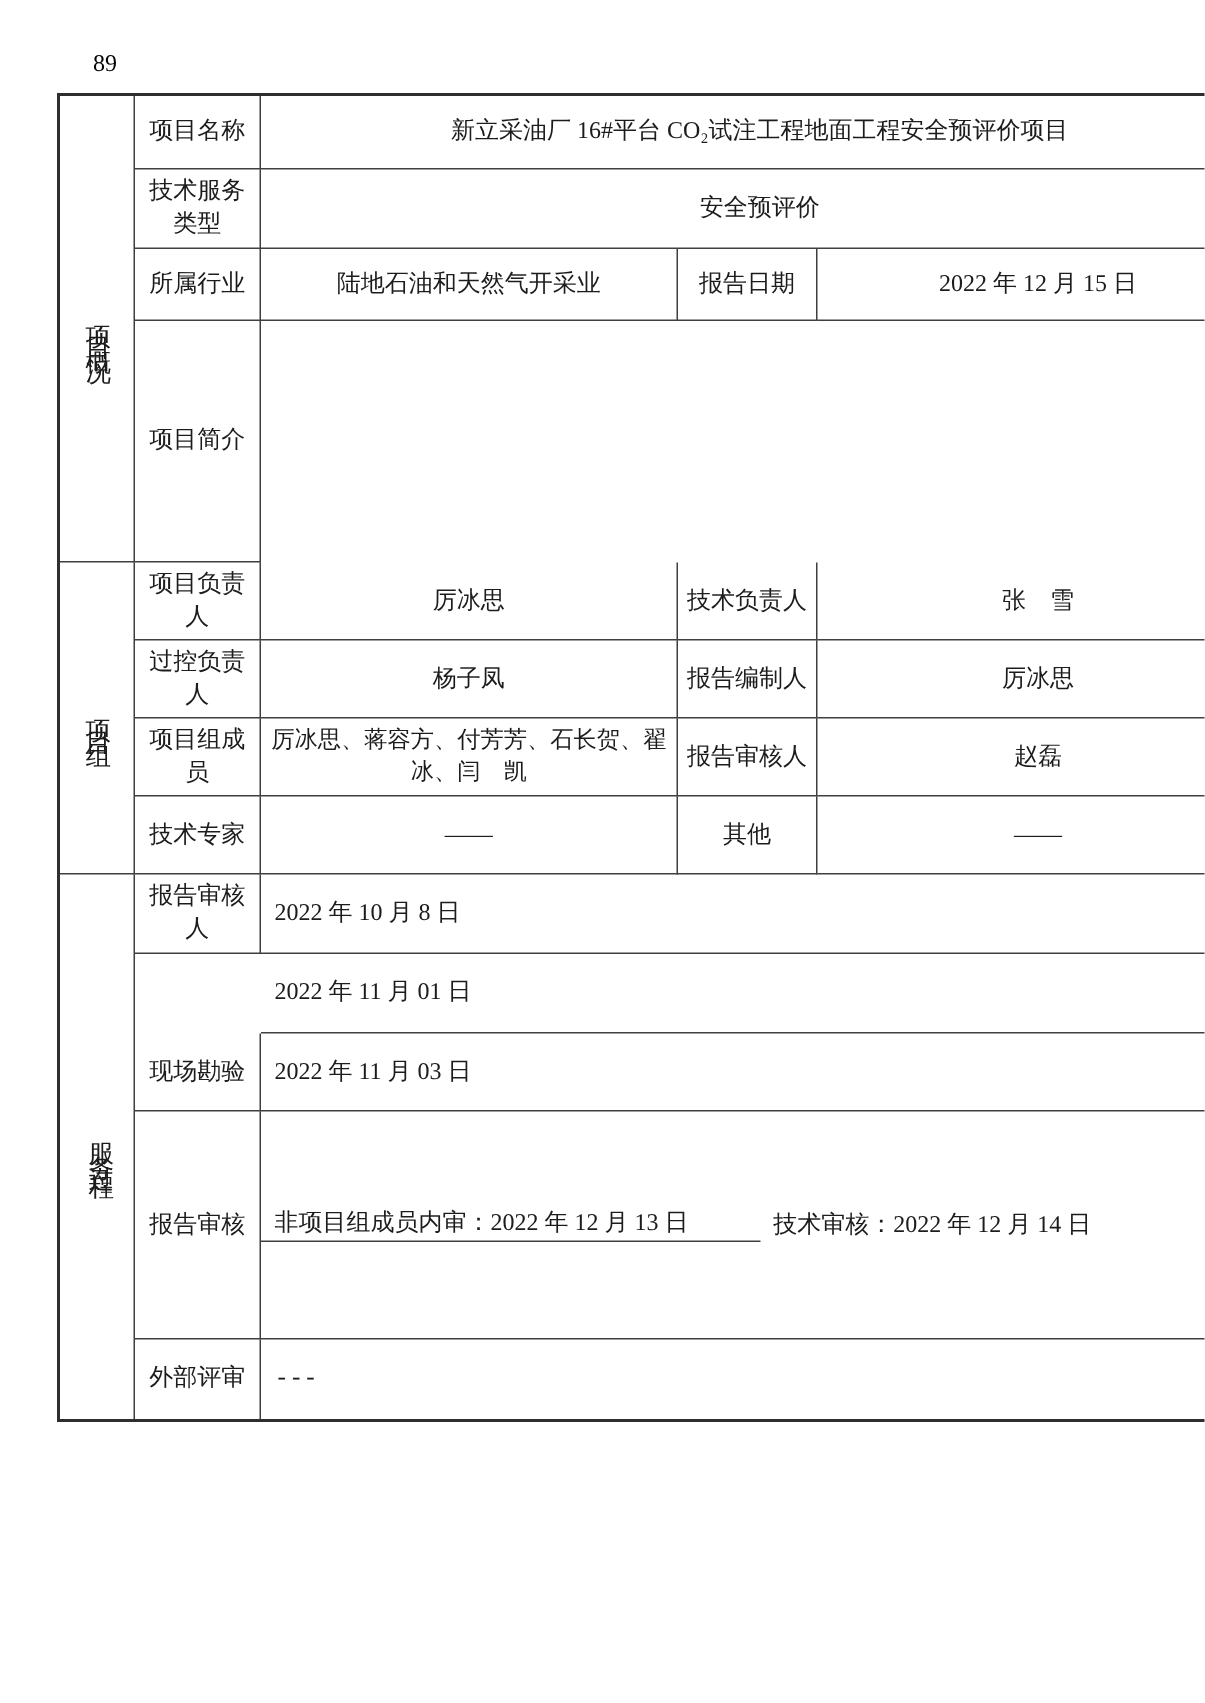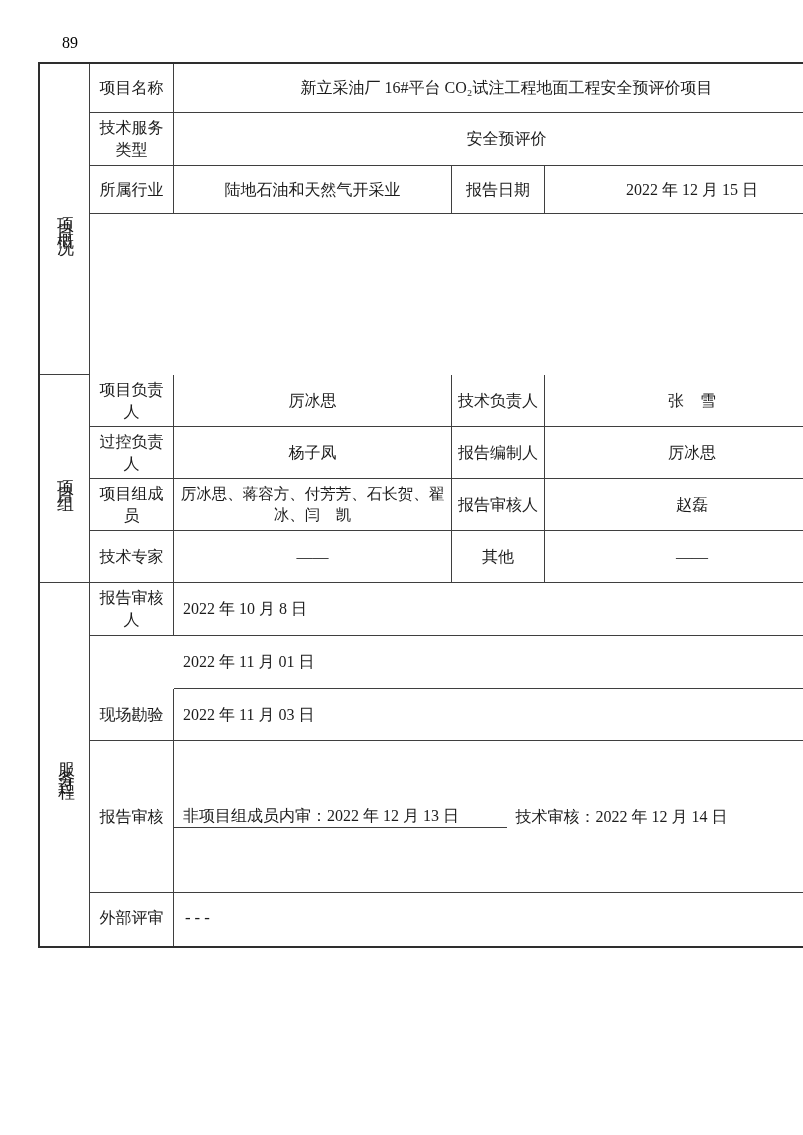--- a/index.html
+++ b/index.html
@@ -83,20 +83,21 @@
     <div class="c co35 r1 nbr">新立采油厂 16#平台 CO₂试注工程地面工程安全预评价项目</div>
 
     <div class="c co2 r2">技术服务类型</div>
     <div class="c co35 r2 nbr">安全预评价</div>
 
     <div class="c co2 r3">所属行业</div>
     <div class="c co3 r3">陆地石油和天然气开采业</div>
     <div class="c co4 r3">报告日期</div>
     <div class="c co5 r3 nbr">2022 年 12 月 15 日</div>
 
+    <div class="c co2 r4">项目简介</div>
   </div>
 
   <div class="sec sec2">
     <div class="c co1 rall vtitle">项目组</div>
 
     <div class="c co2 r1">项目负责人</div>
     <div class="c co3 r1">厉冰思</div>
     <div class="c co4 r1">技术负责人</div>
     <div class="c co5 r1 nbr">张　雪</div>
 

